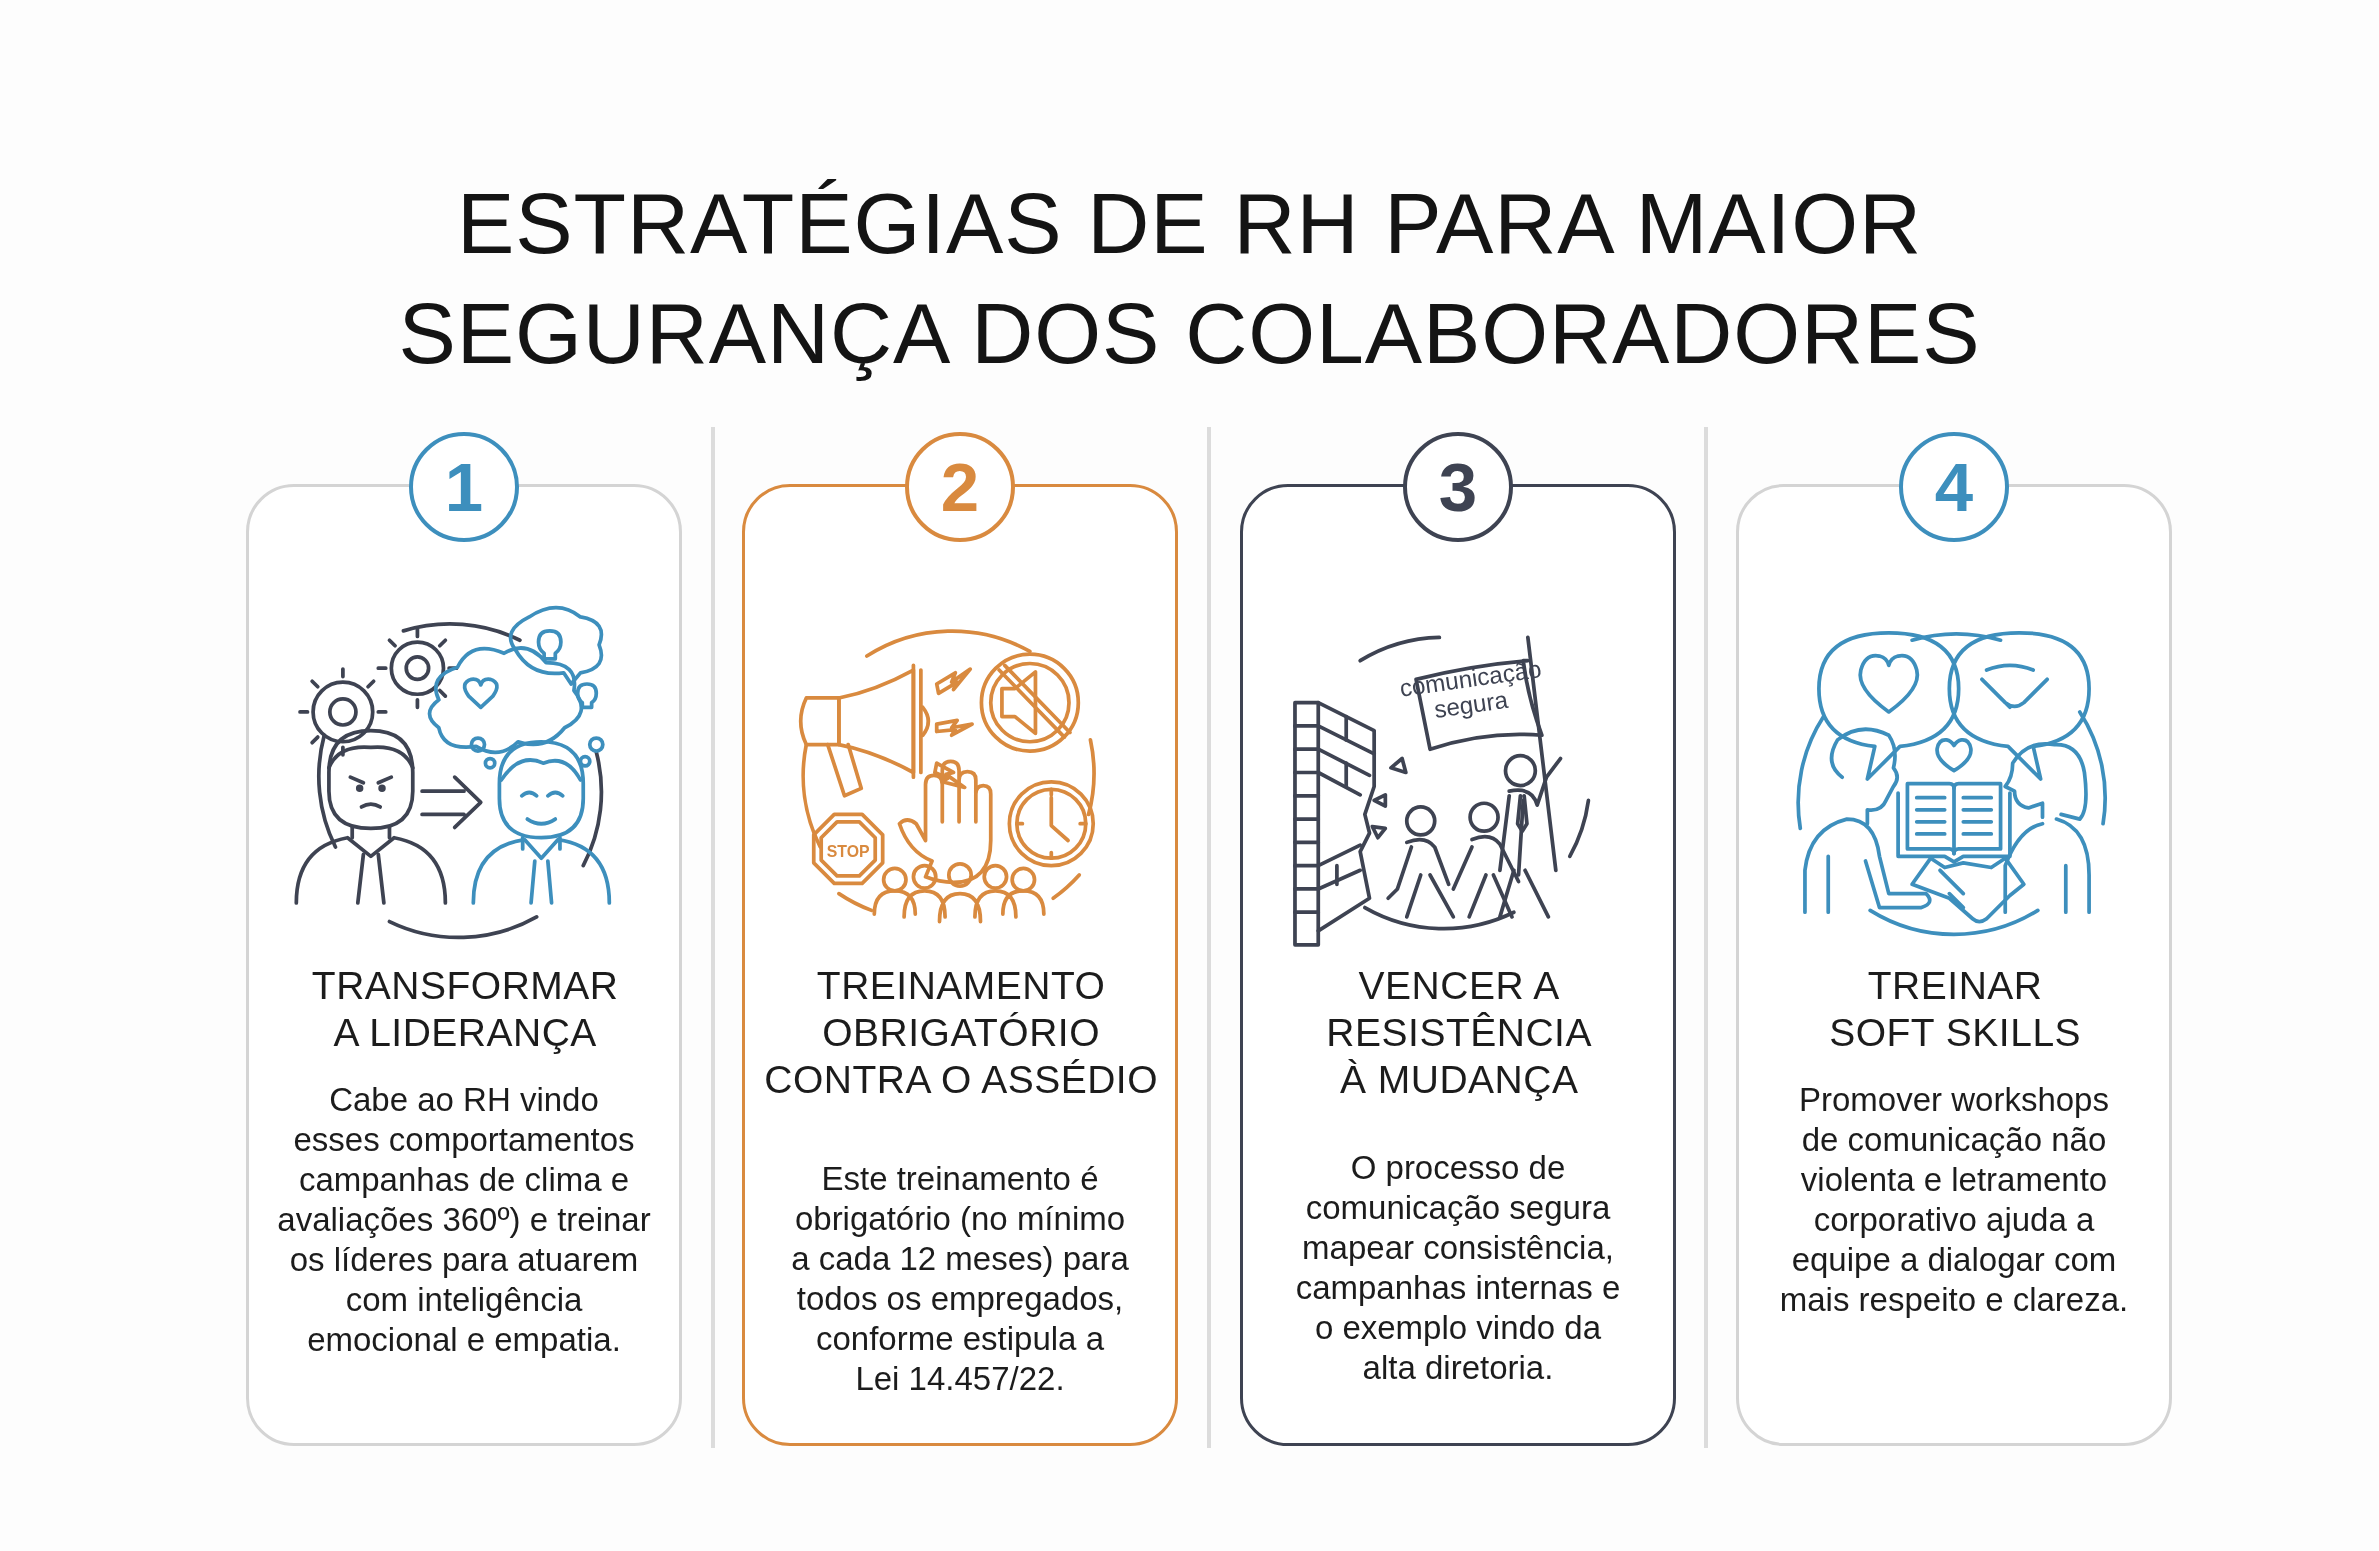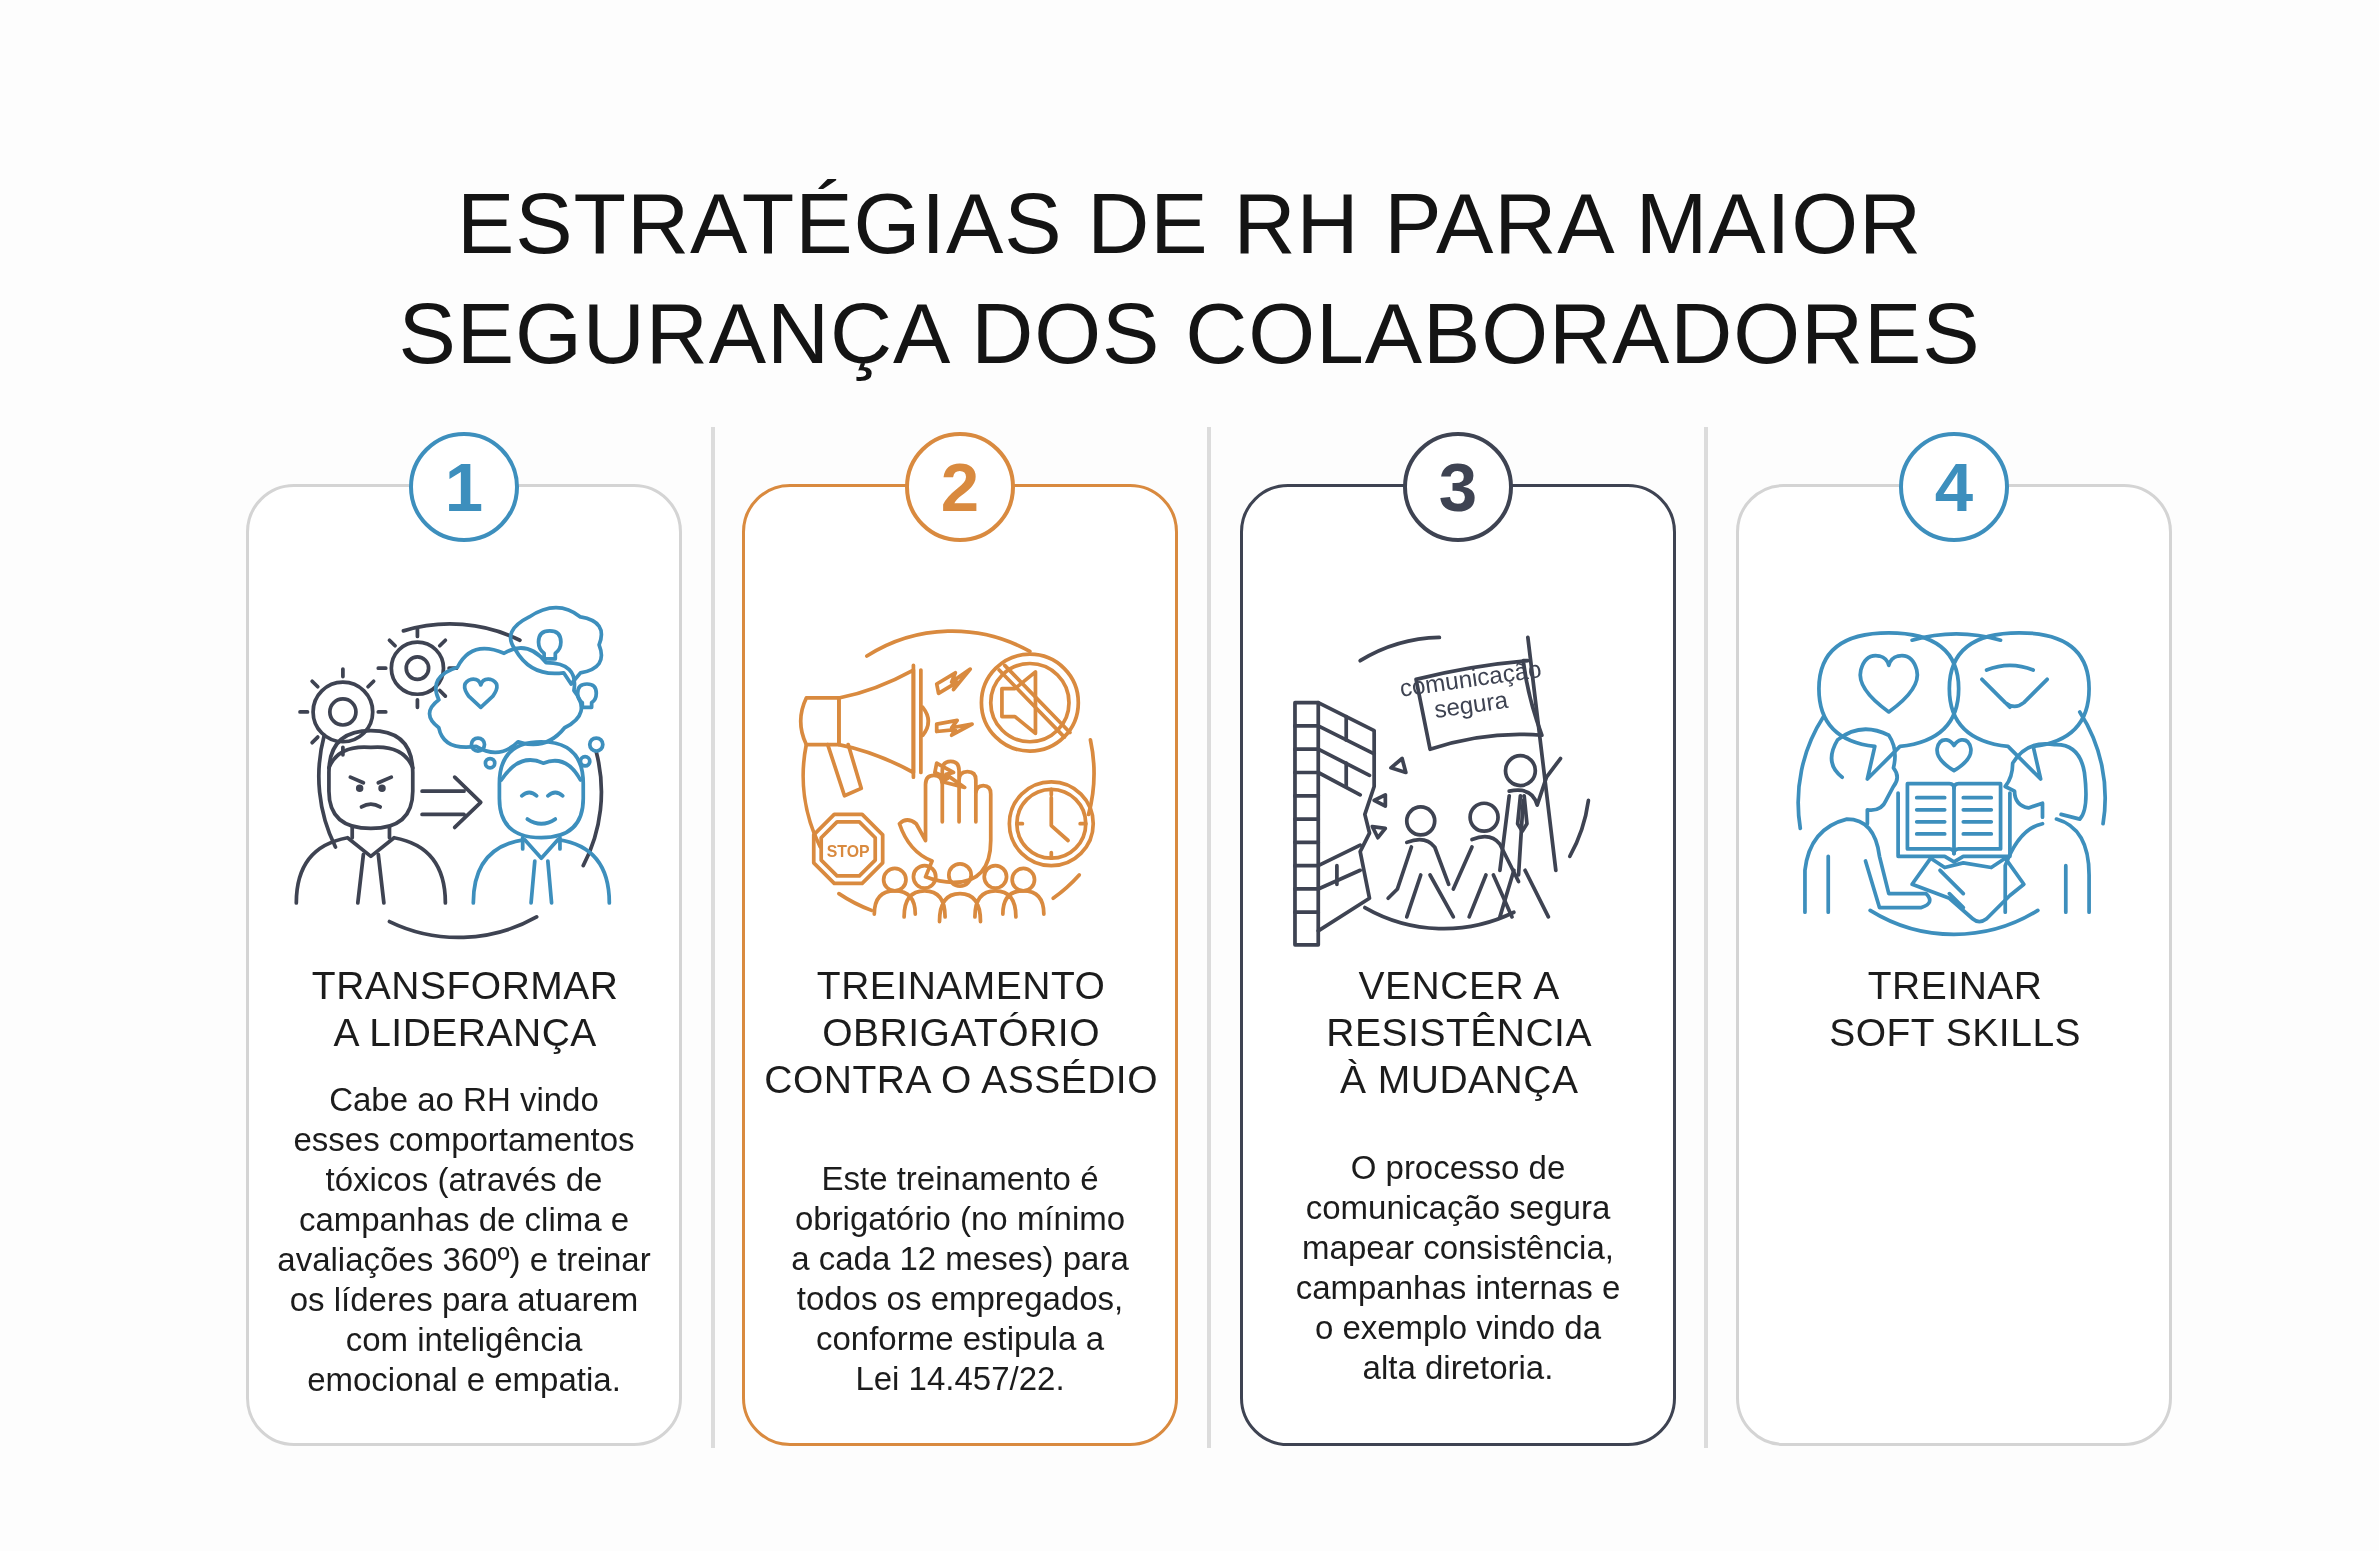--- a/index.html
+++ b/index.html
@@ -121,21 +121,20 @@
       </g>
     </svg>
   </div>
   <h2 class="heading">
     <span>TRANSFORMAR</span>
     <span>A LIDERANÇA</span>
   </h2>
   <p class="body-text" style="top:593px">
     <span>Cabe ao RH vindo</span>
     <span>esses comportamentos</span>
-    <span>tóxicos (através de</span>
     <span>campanhas de clima e</span>
     <span>avaliações 360º) e treinar</span>
     <span>os líderes para atuarem</span>
     <span>com inteligência</span>
     <span>emocional e empatia.</span>
   </p>
 </section>
 
 <section class="card orange" style="left:742px">
   <div class="badge">2</div>
@@ -271,14 +270,22 @@
       <path d="M30 320 v-45 q5 -45 45 -55 q30 0 35 40 l10 40 h40 q10 10 -5 15 l-45 0 l-15 -50 M55 260 v60"></path>
 
       <path d="M298 140 q-30 -5 -45 20 q0 15 -8 25 l10 5 q0 15 15 18 l15 -5 l0 15 M300 140 q25 0 30 30 q5 40 -5 50 l-20 -5"></path>
       <path d="M285 225 q-25 5 -40 45 v50 M300 220 q35 10 35 60 v40 M310 270 v50"></path>
     </svg>
   </div>
   <h2 class="heading">
     <span>TREINAR</span>
     <span>SOFT SKILLS</span>
   </h2>
+  <p class="body-text" style="top:593px">
+    <span>Promover workshops</span>
+    <span>de comunicação não</span>
+    <span>violenta e letramento</span>
+    <span>corporativo ajuda a</span>
+    <span>equipe a dialogar com</span>
+    <span>mais respeito e clareza.</span>
+  </p>
 </section>
 
 
 </body></html>

